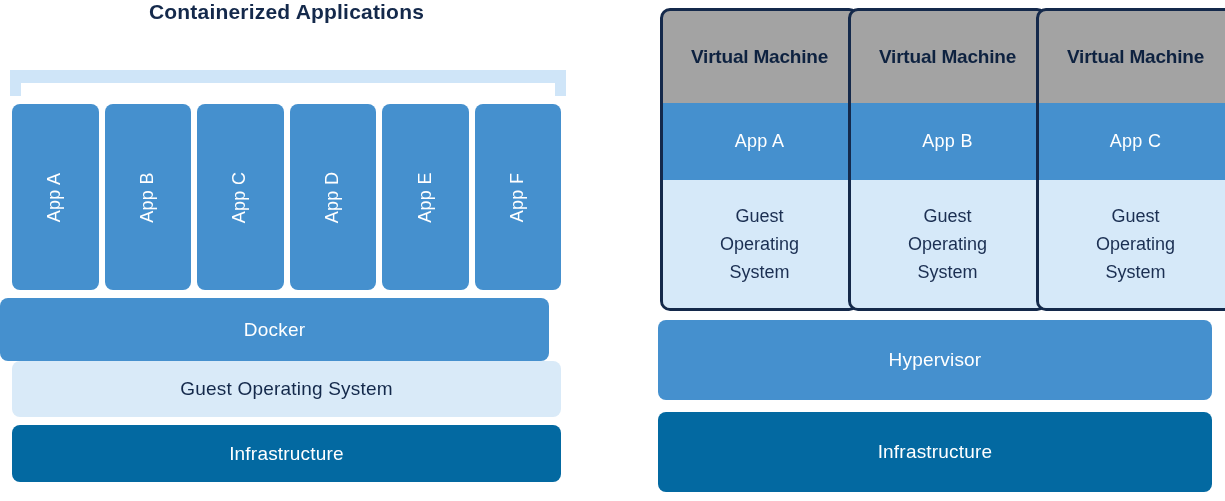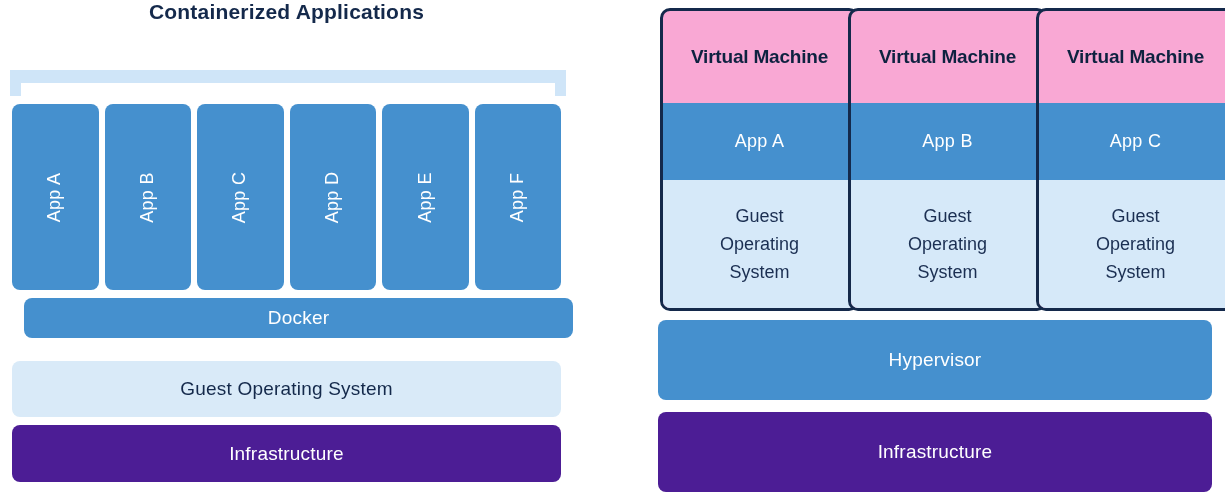--- a/index.html
+++ b/index.html
@@ -44,30 +44,30 @@
     letter-spacing: 0.3px;
   }
   .layer {
     border-radius: 8px;
     display: flex; align-items: center; justify-content: center;
     font-size: 19px;
     letter-spacing: 0.2px;
   }
   .layer.blue  { background: #4590CE; color: #ffffff; }
   .layer.light { background: #D9EAF8; color: #14294B; }
-  .layer.green { background: #4c1d95; color: #ffffff; }
+  .layer.green { background: #0369a1; color: #ffffff; }
 
-  .layer-docker     { left: 24px; top: 298px; width: 549px; height: 40px; }
+  .layer-docker     { left: 0; top: 298px; width: 549px; height: 63px; }
   .layer-hostos     { left: 12px; top: 361px; width: 549px; height: 56px; }
   .layer-infra-left { left: 12px; top: 425px; width: 549px; height: 57px; }
 
   
   .vm-box {
     top: 8px; width: 199px; height: 303px;
-    background: #f9a8d4;
+    background: #a3a3a3;
     border: 3px solid #14294B;
     border-radius: 10px;
     overflow: hidden;
     display: flex; flex-direction: column;
   }
   .vm-1 { left: 660px; }
   .vm-2 { left: 848px; }
   .vm-3 { left: 1036px; }
   .vm-header {
     height: 92px;

